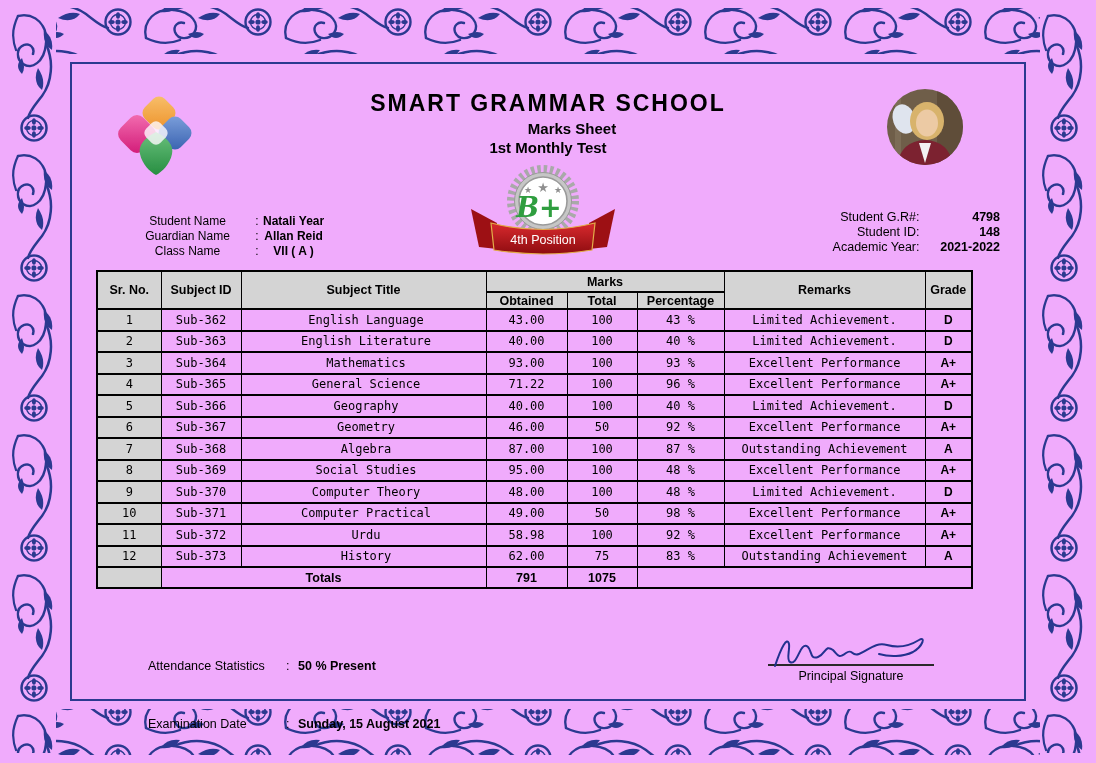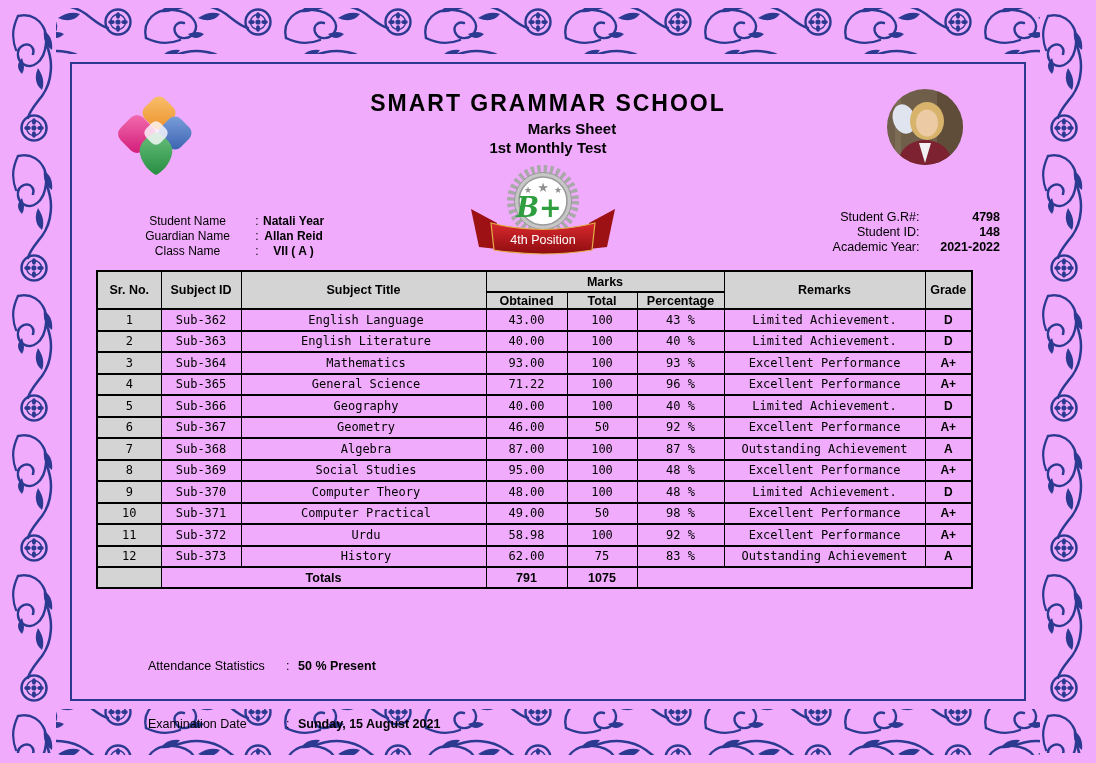--- a/index.html
+++ b/index.html
@@ -399,14 +399,21 @@
       </div>
 
       <div class="row">
         <span class="lbl">Overall Grade</span>
         <span>:</span>
         <span class="val">B+</span>
       </div>
 
   </div>
 
+  <div class="signature">
+    <svg class="sig-draw" width="160" height="44" viewBox="0 0 160 44">
+      <path d="M4 40 C 10 22 16 10 18 18 C 19 24 15 34 19 36 C 27 40 29 14 37 21 C 41 25 39 34 47 31 C 55 28 54 18 62 24 C 67 29 67 33 75 27 C 82 22 80 31 88 28 C 98 24 104 16 116 19 C 130 23 140 19 148 14 C 155 10 152 20 142 26 C 132 31 118 31 108 28" fill="none" stroke="#23318f" stroke-width="2" stroke-linecap="round"></path>
+    </svg>
+    <div class="sig-line"></div>
+    <div class="sig-label">Principal Signature</div>
+  </div>
 
 </div>
 
 </body></html>

